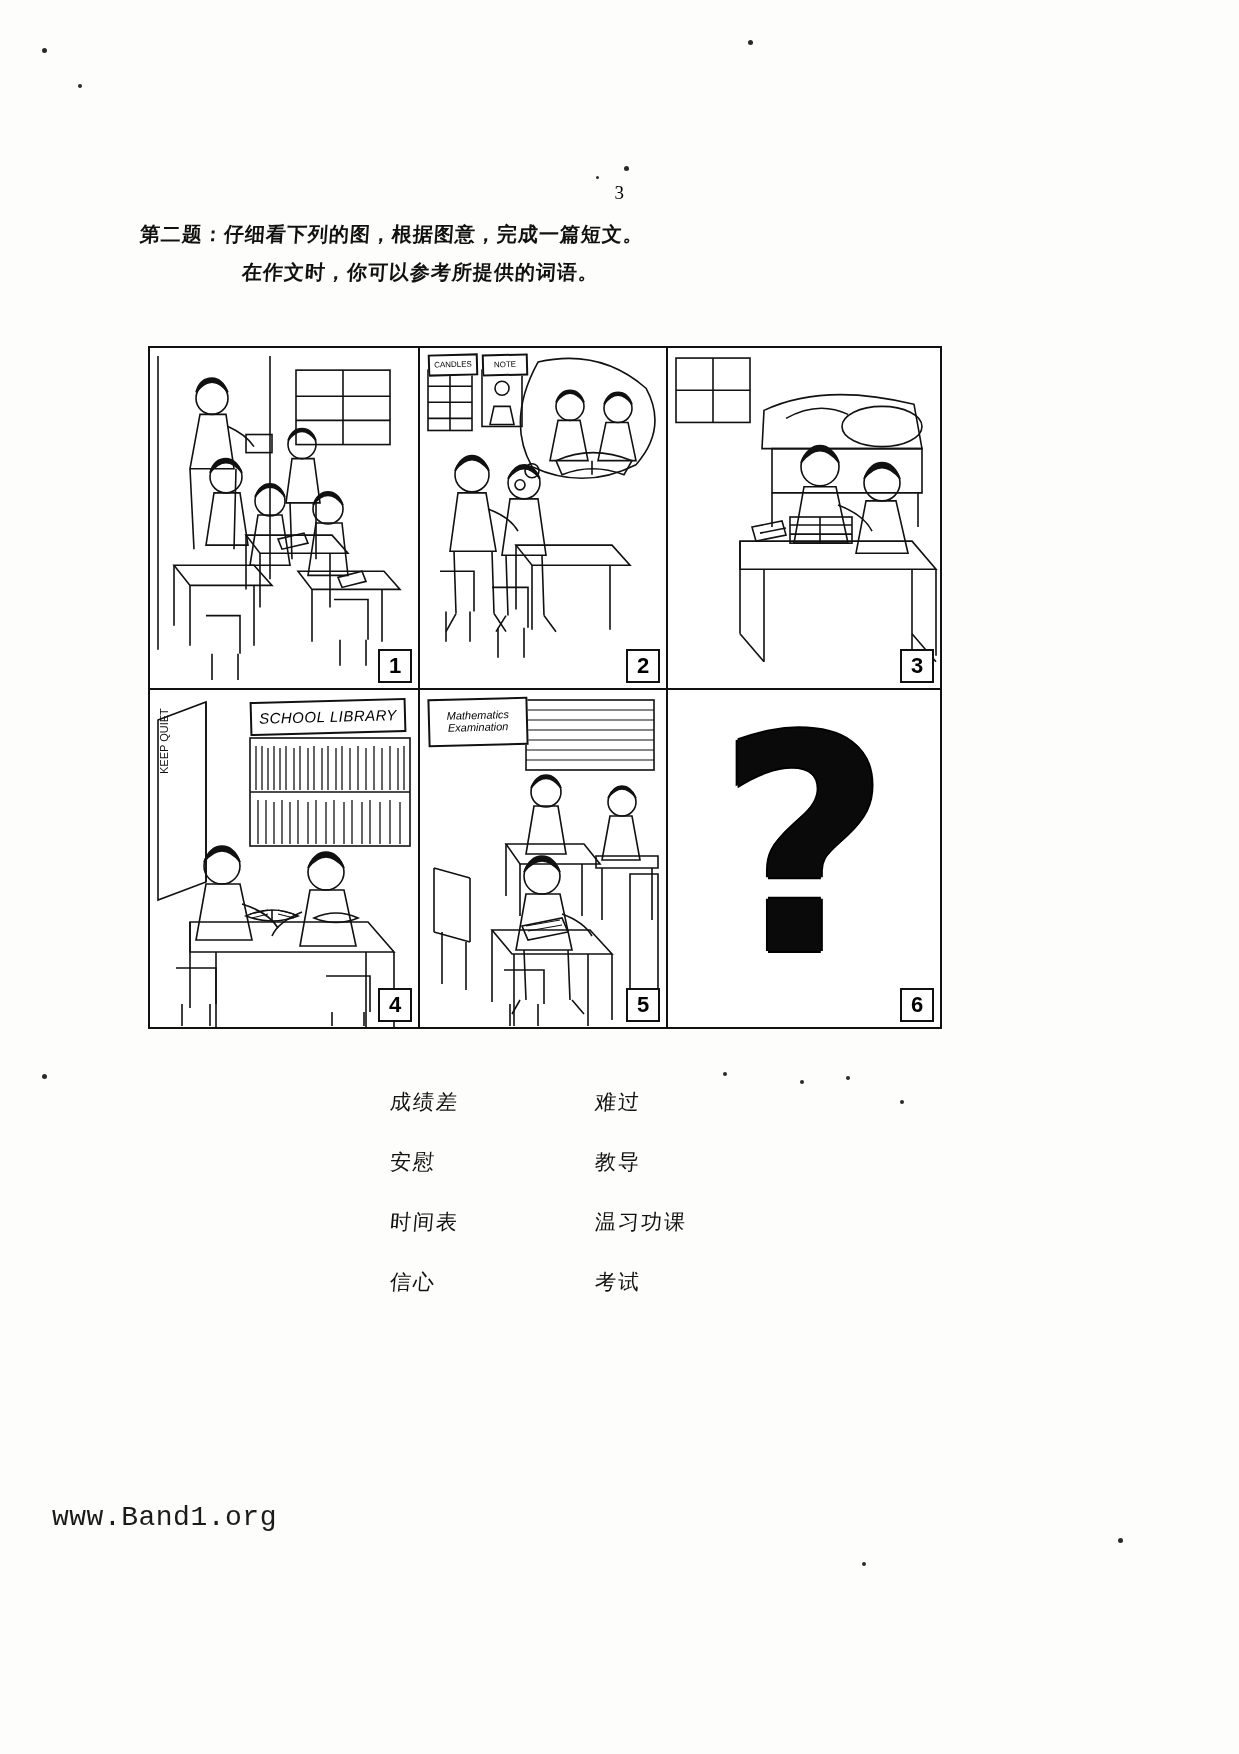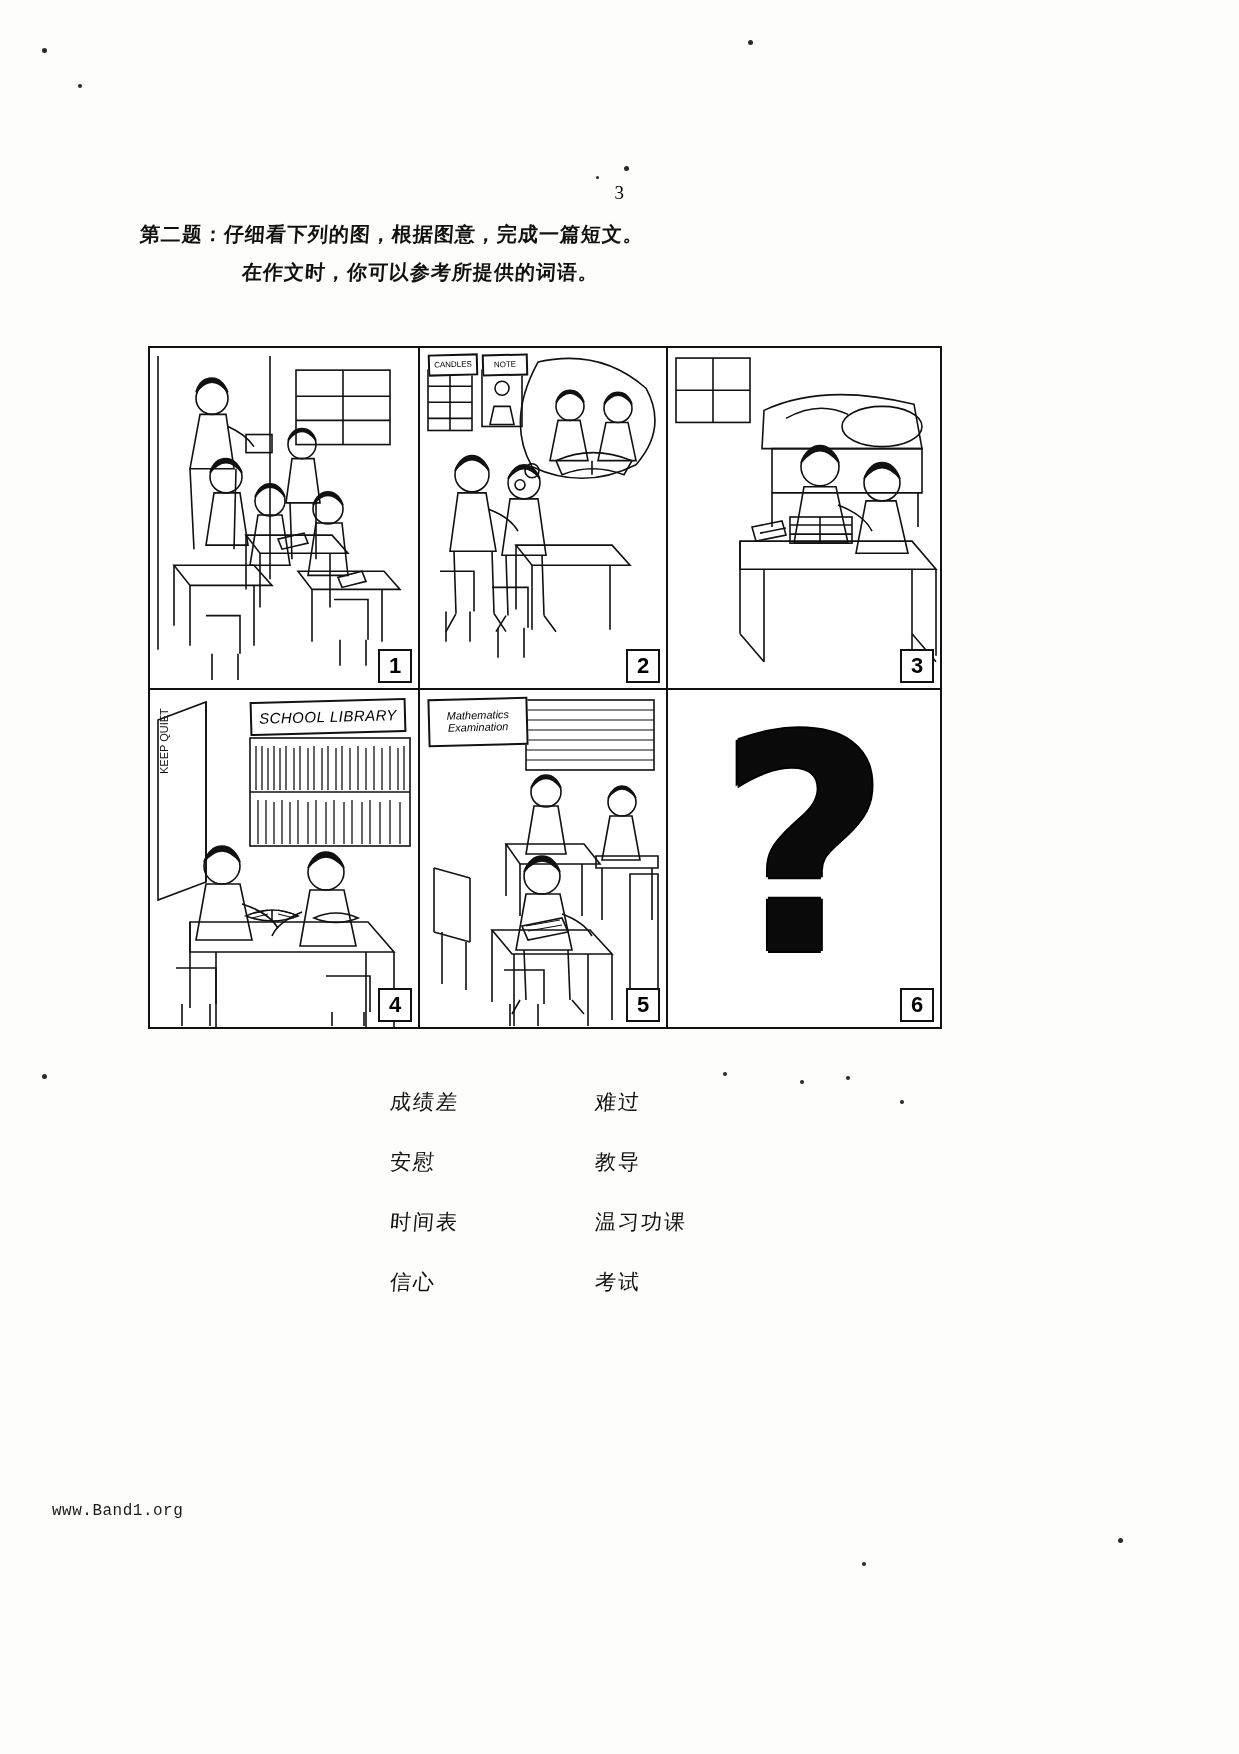--- a/index.html
+++ b/index.html
@@ -175,21 +175,21 @@
     margin-bottom: 32px;
   }
   .vocab-col-a { width: 205px; transform: skewX(-5deg); letter-spacing: 2px; }
   .vocab-col-b { width: 215px; transform: skewX(-5deg); letter-spacing: 2px; }
 
   .watermark {
     position: absolute;
     left: 52px;
     top: 1502px;
     font-family: "Liberation Mono", monospace;
-    font-size: 16px;
+    font-size: 28px;
     color: #1b1b1b;
     letter-spacing: 0.5px;
   }
 </style>
 </head>
 <body>
 
 <div class="page">
 
   <div class="speck" style="left:42px;top:48px;width:5px;height:5px;"></div>

